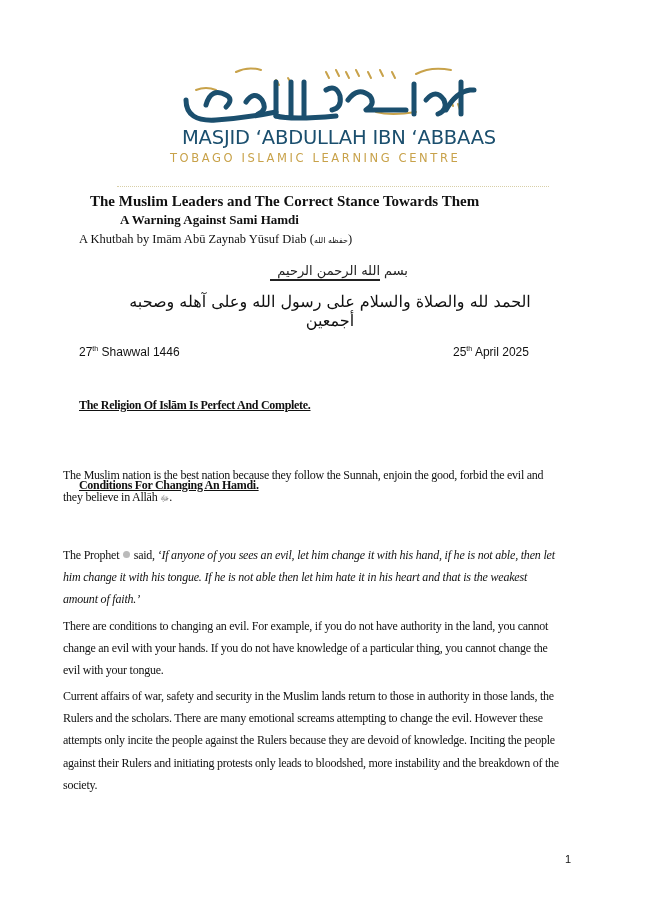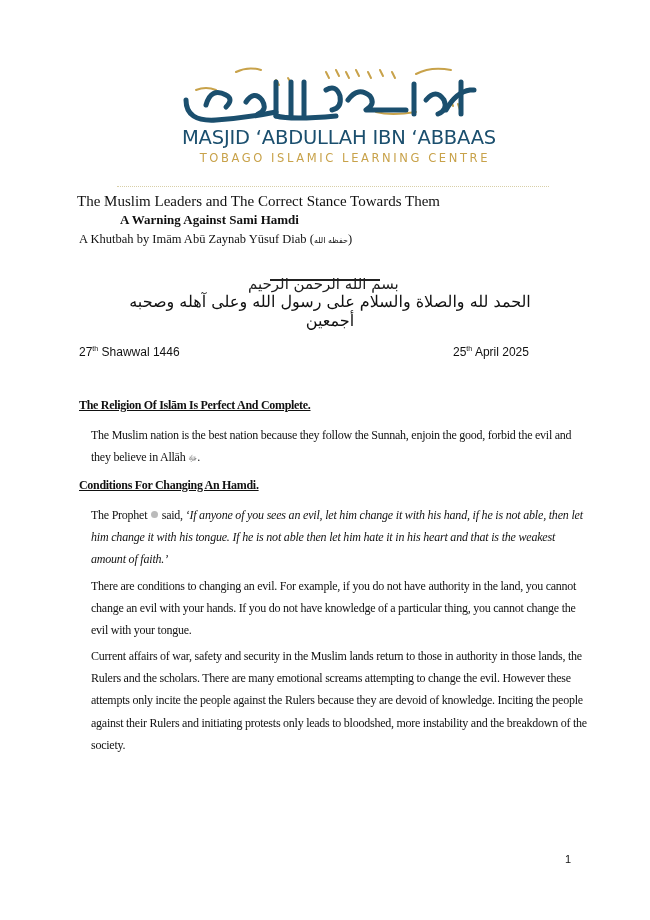--- a/index.html
+++ b/index.html
@@ -3,43 +3,43 @@
 <meta charset="utf-8">
 <style>
   html, body { margin: 0; padding: 0; background: #ffffff; }
   body { width: 650px; height: 920px; position: relative; overflow: hidden; font-family: "Liberation Serif", serif; color: #111; }
   .page { position: absolute; left: 0; top: 0; width: 650px; height: 920px; background: #fff; }
 
   
   .logo { position: absolute; left: 170px; top: 50px; width: 320px; height: 130px; text-align: center; }
   .logo-arabic { position: absolute; left: 6px; top: 10px; width: 310px; height: 70px; }
   .logo-en { position: absolute; left: 0; top: 76px; width: 320px; text-align: center; font-family: "DejaVu Sans", sans-serif; font-size: 19.5px; color: #1b4f6e; letter-spacing: -0.2px; font-weight: 500; margin-left: 9px; }
-  .logo-sub { position: absolute; left: 0; top: 101px; width: 320px; text-align: right; font-family: "DejaVu Sans", sans-serif; font-size: 11.5px; color: #c8a24a; letter-spacing: 2.6px; }
+  .logo-sub { position: absolute; left: 0; top: 101px; width: 320px; text-align: left; font-family: "DejaVu Sans", sans-serif; font-size: 11.5px; color: #c8a24a; letter-spacing: 2.6px; }
   .logo-rule { position: absolute; left: 117px; top: 186px; width: 432px; height: 0; border-top: 1.5px dotted #d8cfa8; }
 
   
-  .title { position: absolute; left: 77px; top: 193px; font-size: 15px; font-weight: normal; }
+  .title { position: absolute; left: 90px; top: 193px; font-size: 15px; font-weight: bold; }
   .subtitle { position: absolute; left: 79px; top: 212px; font-size: 13px; font-weight: bold; margin-left: 41px; }
   .byline { position: absolute; left: 79px; top: 232px; font-size: 12.5px; text-align: right; }
   .byline .ar { font-family: "DejaVu Sans", sans-serif; font-size: 8px; }
 
   
   .basmala { position: absolute; left: 248px; top: 263px; width: 160px; height: 24px; }
-  .basmala-text { position: absolute; left: 0; top: 12px; width: 160px; text-align: left; font-family: "DejaVu Sans", sans-serif; font-size: 15px; color: #222; direction: rtl; }
+  .basmala-text { position: absolute; left: 0; top: 0; width: 160px; text-align: right; font-family: "DejaVu Sans", sans-serif; font-size: 13px; color: #222; direction: rtl; }
   .basmala-line { position: absolute; left: 22px; top: 16px; width: 110px; height: 1.5px; background: #222; }
   .hamd { position: absolute; left: 120px; top: 292px; width: 420px; text-align: center; font-family: "DejaVu Serif", serif; font-size: 16px; direction: rtl; color: #111; }
 
   
   .date-left { position: absolute; left: 79px; top: 345px; font-family: "Liberation Sans", sans-serif; font-size: 12px; }
   .date-right { position: absolute; left: 453px; top: 345px; font-family: "Liberation Sans", sans-serif; font-size: 12px; }
   sup { font-size: 7px; vertical-align: 5px; }
 
   
   .heading { position: absolute; left: 79px; font-size: 12px; font-weight: bold; text-decoration: underline; letter-spacing: -0.3px; }
-  .para { position: absolute; left: 91px; width: 496px; font-size: 12px; line-height: 22.2px; letter-spacing: -0.25px; }
+  .para { position: absolute; left: 63px; width: 496px; font-size: 12px; line-height: 22.2px; letter-spacing: -0.25px; margin-top: 40px; }
   .para i { letter-spacing: -0.2px; }
   .saw { display: inline-block; width: 7px; height: 7px; border-radius: 50%; background: #bbb; vertical-align: 1px; margin: 0 1px; }
   .swt { font-size: 8px; color: #666; }
 
   .page-num { position: absolute; left: 565px; top: 853px; font-family: "Liberation Sans", sans-serif; font-size: 11px; }
 </style>
 </head>
 <body>
 
 <div class="page">

